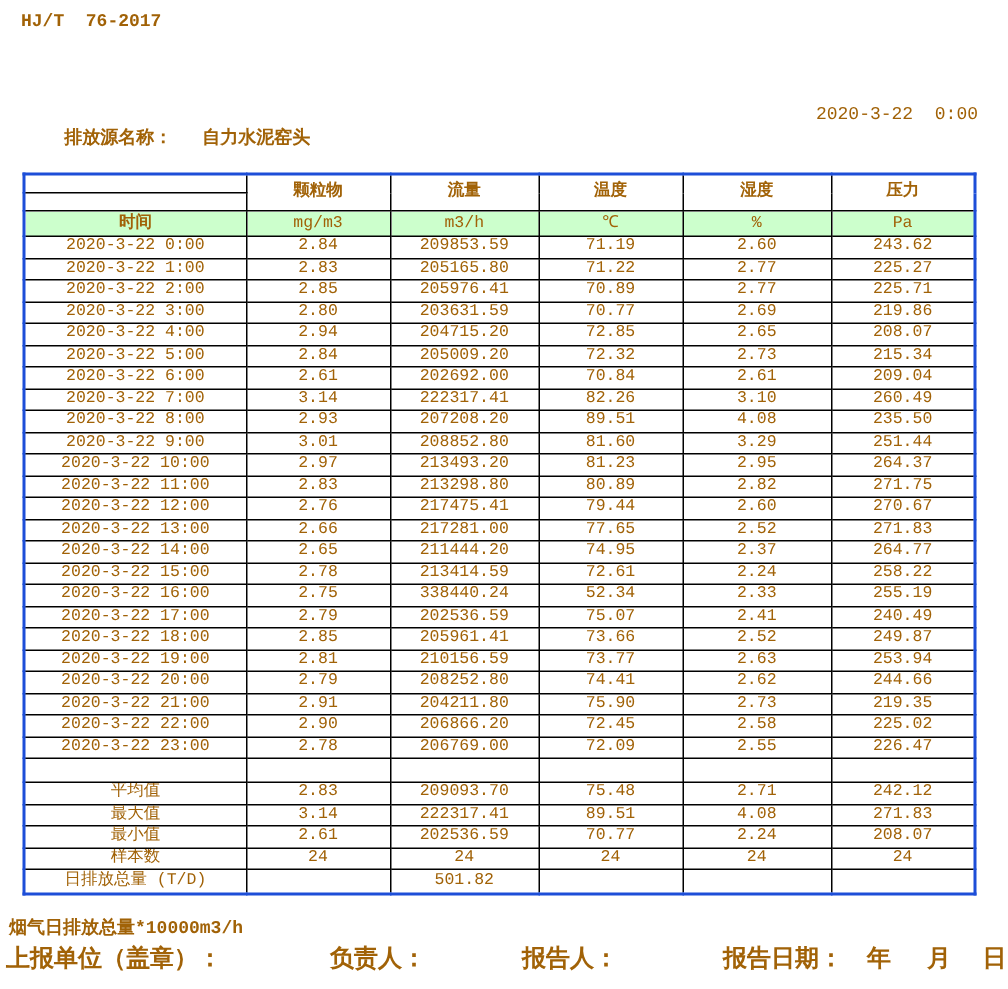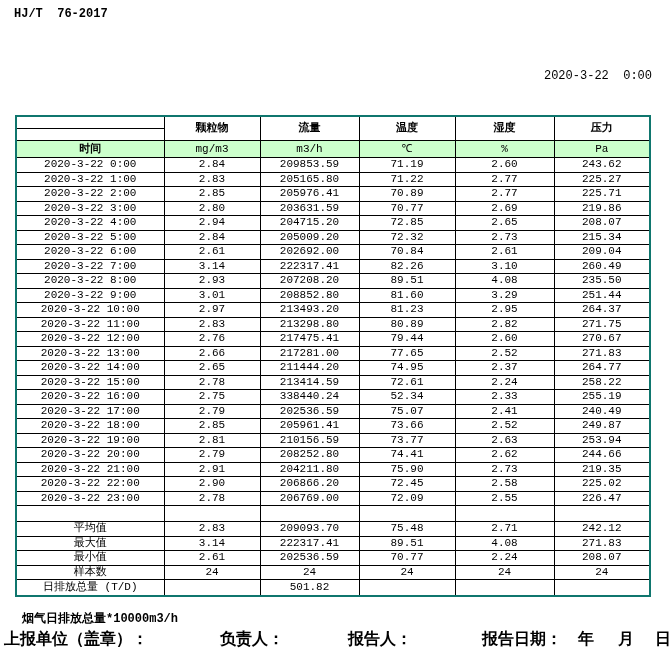--- a/index.html
+++ b/index.html
@@ -1,61 +1,64 @@
 <!DOCTYPE html>
 <html style="--unitbg: #ccffcc;"><head>
 <meta charset="utf-8">
 <style>
   html,body { margin:0; padding:0; }
   .page {
-    position:relative; width:672px; height:659px; background:#ffffff; color:#000000;
+    position:relative; width:672px; height:659px; background:#ffffff; color:#a16207;
     font-family:"Liberation Mono","DejaVu Sans Mono",monospace; overflow:hidden;
   }
   .std   { position:absolute; top:7px;  left:14px; font-weight:bold; font-size:12px; white-space:pre; }
   .title { position:absolute; top:31px; left:0; width:672px; text-align:center; font-weight:bold; font-size:15px; }
   .src   { position:absolute; top:69px; left:14px; font-weight:bold; font-size:12px; white-space:pre; }
   .src .name { margin-left:20px; }
   .hdr-date { position:absolute; top:69px; right:20px; font-size:12px; white-space:pre; }
 
   table.report {
     position:absolute; top:115px; left:15px; width:634px;
-    border-collapse:collapse; table-layout:fixed; border:2px solid #0f766e;
+    border-collapse:collapse; table-layout:fixed; border:2px solid #1d4ed8;
   }
   table.report td {
     border:1px solid #000; text-align:center; vertical-align:middle;
     font-size:11px; line-height:1; padding:0; overflow:hidden; white-space:nowrap;
   }
   tr.hdr-a td, tr.hdr-b td { height:11px; }
   td.head-name { font-weight:bold; font-size:12px; }
   tr.units td  { height:16px; background:var(--unitbg); }
   td.time-head { font-weight:bold; font-size:12px;margin-left:28px; }
   tr.data-row td    { height:13.5px; }
   tr.blank-row td   { height:15px; }
   tr.summary-row td { height:13.5px; }
   tr.total-row td   { height:15px; }
   td.sum-label { font-weight:normal; font-size:12px; }
 
-  .note { position:absolute; top:610px; left:6px;  font-weight:bold; font-size:12px;margin-left:16px; }
+  .note { position:absolute; top:610px; left:6px;  font-weight:bold; font-size:12px; }
   .sig  { position:absolute; top:629px; left:0; width:672px; height:18px; font-weight:bold; font-size:16px; }
   .sig span { position:absolute; top:0; white-space:pre; }
   .sig .s-unit   { left:4px; }
   .sig .s-resp   { left:220px; }
   .sig .s-report { left:348px; }
   .sig .s-rdate  { left:482px; }
   .sig .s-year   { left:578px; }
   .sig .s-month  { left:618px; }
   .sig .s-day    { left:655px; }
 </style>
 </head>
 <body>
 
 <div class="page">
 
   <div class="std">HJ/T  76-2017</div>
 
+  <div class="src">
+    <span>排放源名称：</span><span class="name">自力水泥窑头</span>
+  </div>
   <div class="hdr-date">2020-3-22  0:00</div>
 
   <table class="report">
     <colgroup>
       <col style="width:148px">
         <col style="width:96px">
         <col style="width:99px">
       <col style="width:96px">
         <col style="width:99px">
         <col style="width:96px">

